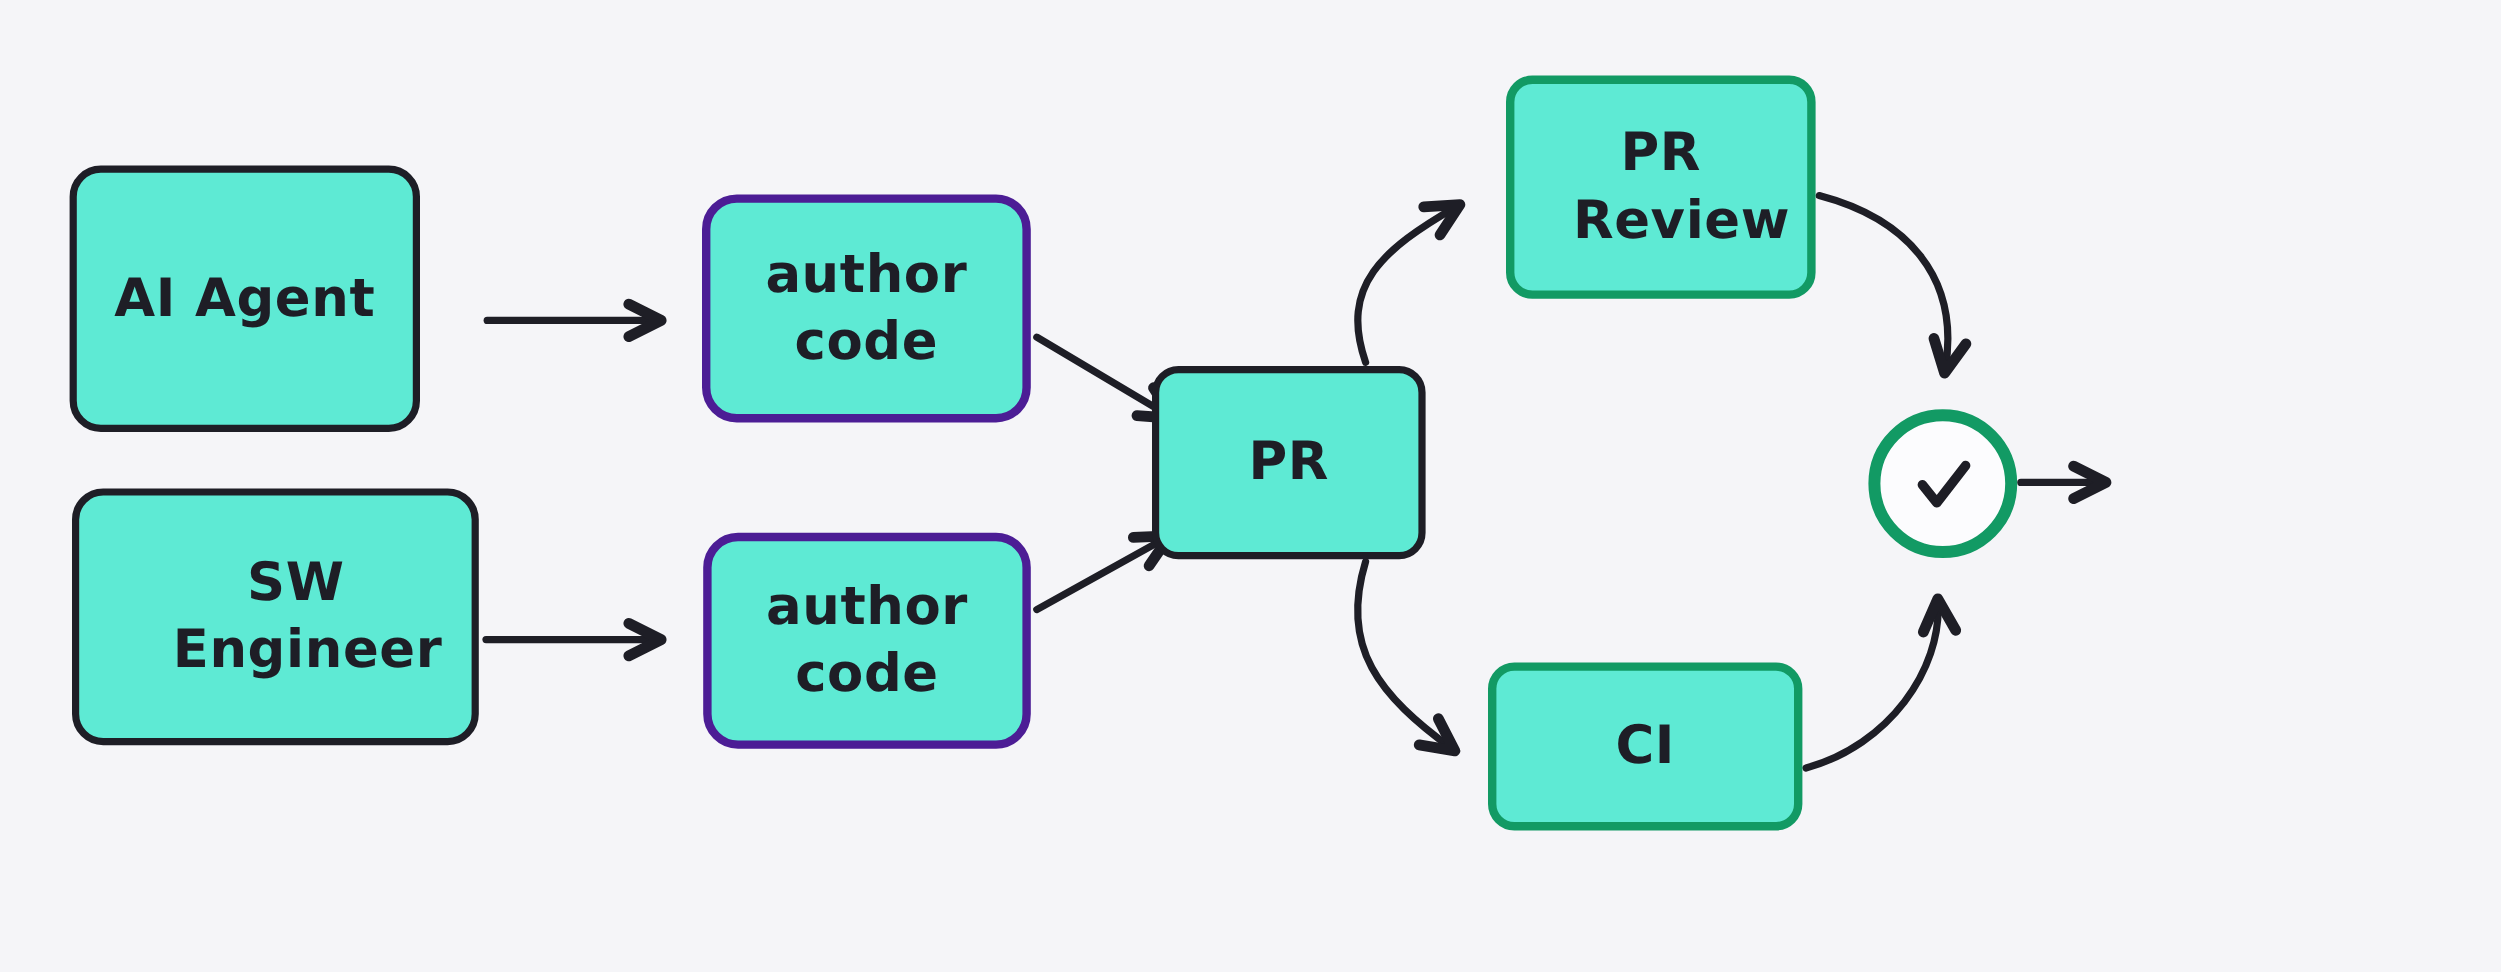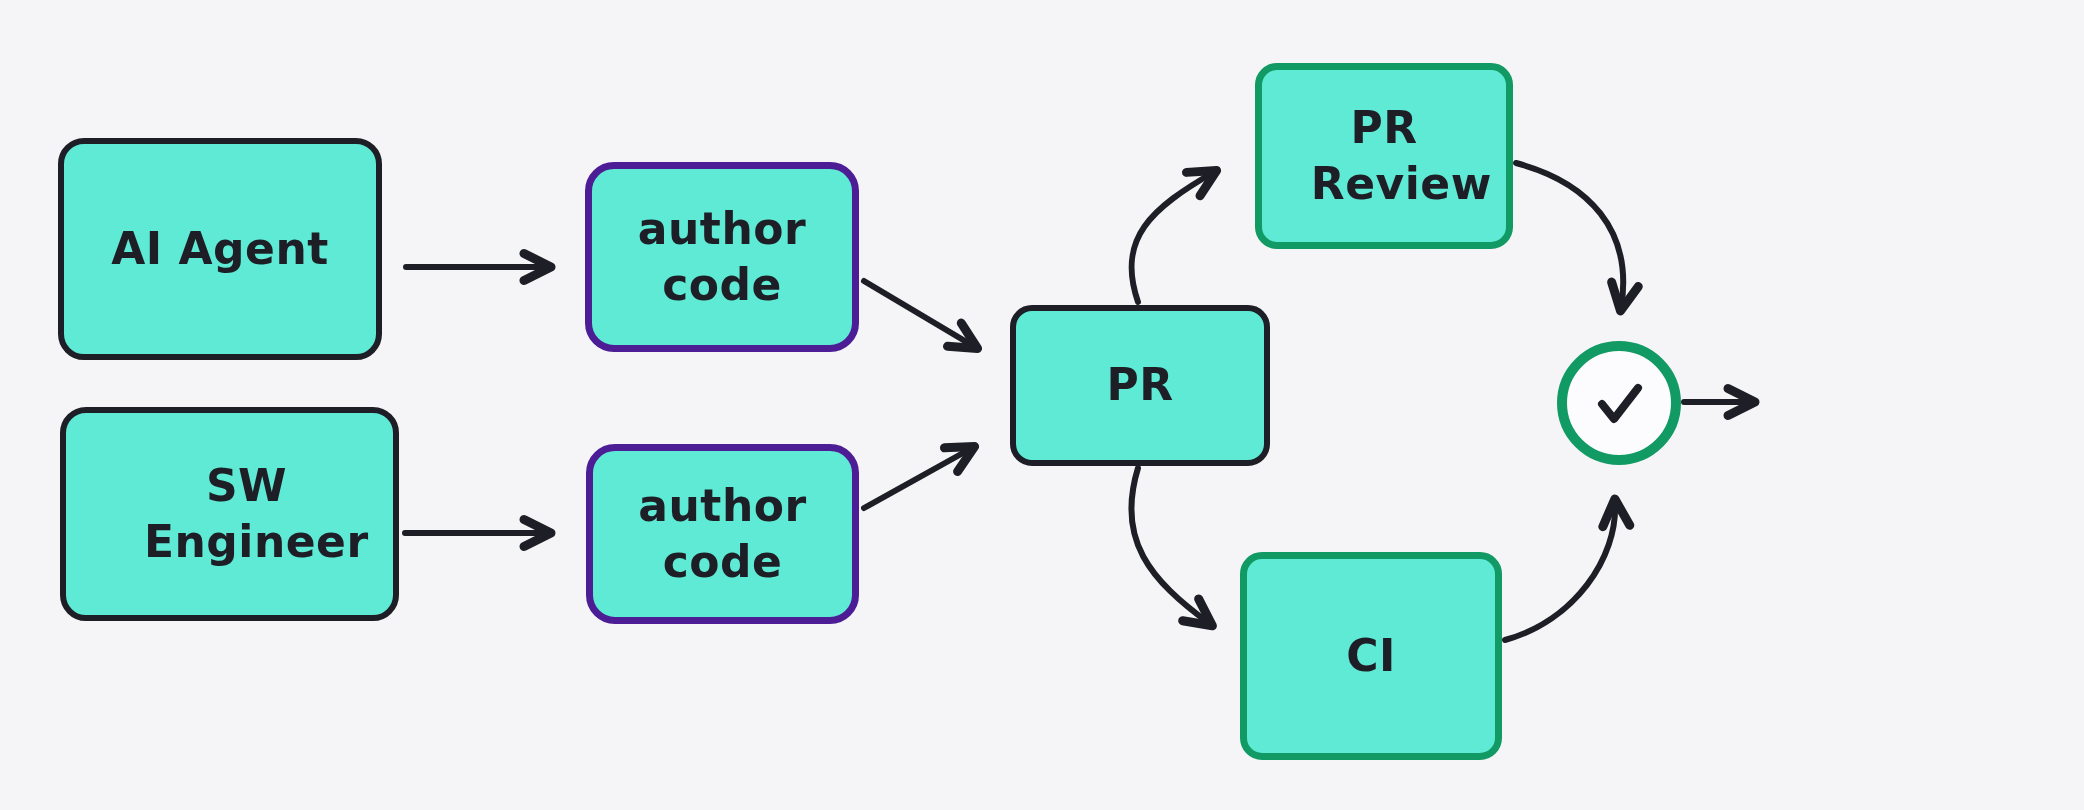--- a/index.html
+++ b/index.html
@@ -30,27 +30,27 @@
     font-weight: 700;
     line-height: 1.28;
     letter-spacing: 0.5px;
     color: #1e1e26;
     text-align: center;
     max-width: 86%;
   }
   .node.blue  { border: 7px solid #4c1d95; border-radius: 29px; }
   .node.green { border: 7px solid #129a64; border-radius: 22px; }
 
-  .node.ai-agent      { left: 58px;   top: 138px; width: 324px; height: 222px; }
+  .node.ai-agent      { left: 58px;   top: 138px; width: 292px; height: 222px; }
   .node.sw-engineer   { left: 60px;   top: 407px; width: 339px; height: 214px; padding-left: 34px; }
   .node.author-top    { left: 585px;  top: 162px; width: 274px; height: 190px; }
   .node.author-bottom { left: 586px;  top: 444px; width: 273px; height: 180px; }
-  .node.pr            { left: 1010px; top: 305px; width: 260px; height: 161px; border-radius: 22px; }
+  .node.pr            { left: 960px; top: 305px; width: 228px; height: 161px; border-radius: 22px; }
   .node.pr-review     { left: 1255px; top: 63px;  width: 258px; height: 186px; }
-  .node.ci            { left: 1240px; top: 552px; width: 262px; height: 208px; }
+  .node.ci            { left: 1240px; top: 552px; width: 262px; height: 140px; }
   .node.main-branch   { left: 1792px; top: 312px; width: 261px; height: 191px; }
 
   .check-circle {
     position: absolute;
     left: 1557px; top: 341px;
     width: 124px; height: 124px;
     box-sizing: border-box;
     background: #fcfcfe;
     border: 10px solid #129a64;
     border-radius: 50%;

